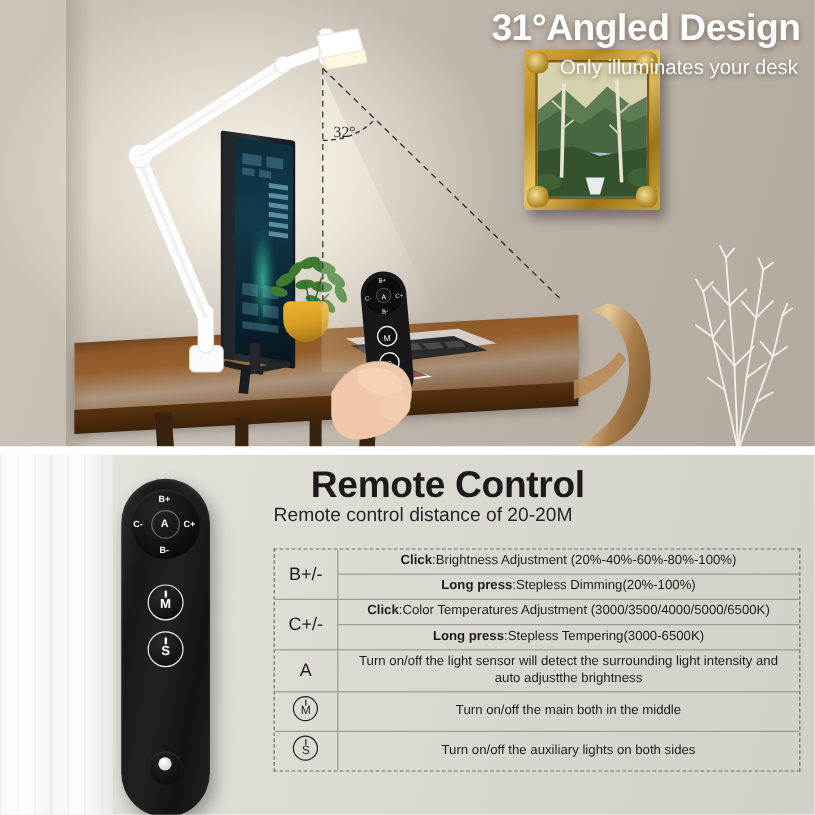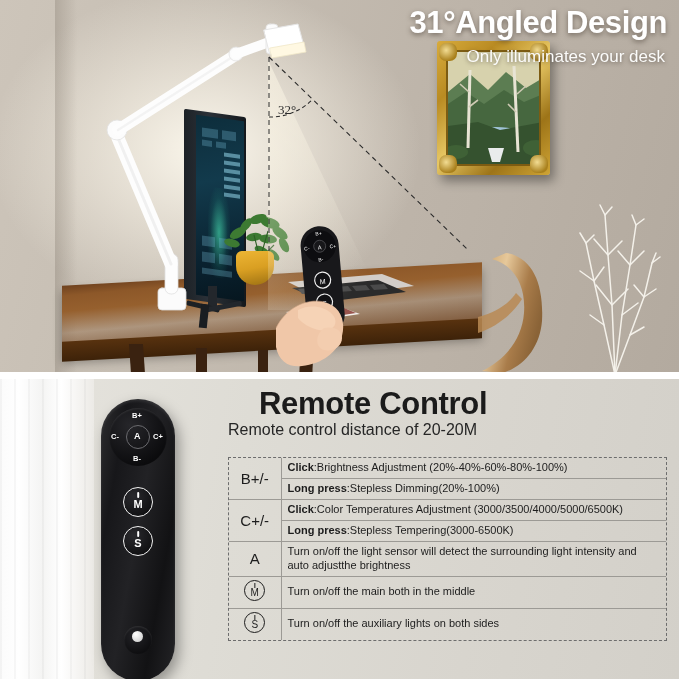--- a/index.html
+++ b/index.html
@@ -132,21 +132,21 @@
   
   .rc-title { position:absolute; left:227px; top:386px; font-size:31px; font-weight:bold;
               color:#1b1b1b; letter-spacing:-0.3px;margin-left:32px; }
   .rc-sub { position:absolute; left:228px; top:421px; font-size:16px; color:#262626; }
 
   
   .spec-table { position:absolute; left:228px; top:457px; width:439px;
                 border:1.6px dashed #6d6d6d; border-collapse:separate; }
   .tbl { width:100%; border-collapse:collapse; }
   .tbl td { border:1px solid #9c9a95; font-size:11px; color:#1d1d1d; padding:3px 6px;
-            vertical-align:middle; line-height:1.27; }
+            vertical-align:middle; line-height:1.27;text-align:center; }
   .tbl td.key { width:52px; text-align:center; font-size:15px; color:#1d1d1d;
                 font-family:"Liberation Sans", sans-serif; border-left:none; }
   .tbl tr td:last-child { border-right:none; }
   .tbl tr:first-child td { border-top:none; }
   .tbl tr:last-child td { border-bottom:none; }
   .b { font-weight:bold; }
 
   
   .glyph-circ { display:inline-block; position:relative; width:21px; height:21px; border-radius:50%;
                 border:1.3px solid #1d1d1d; }

